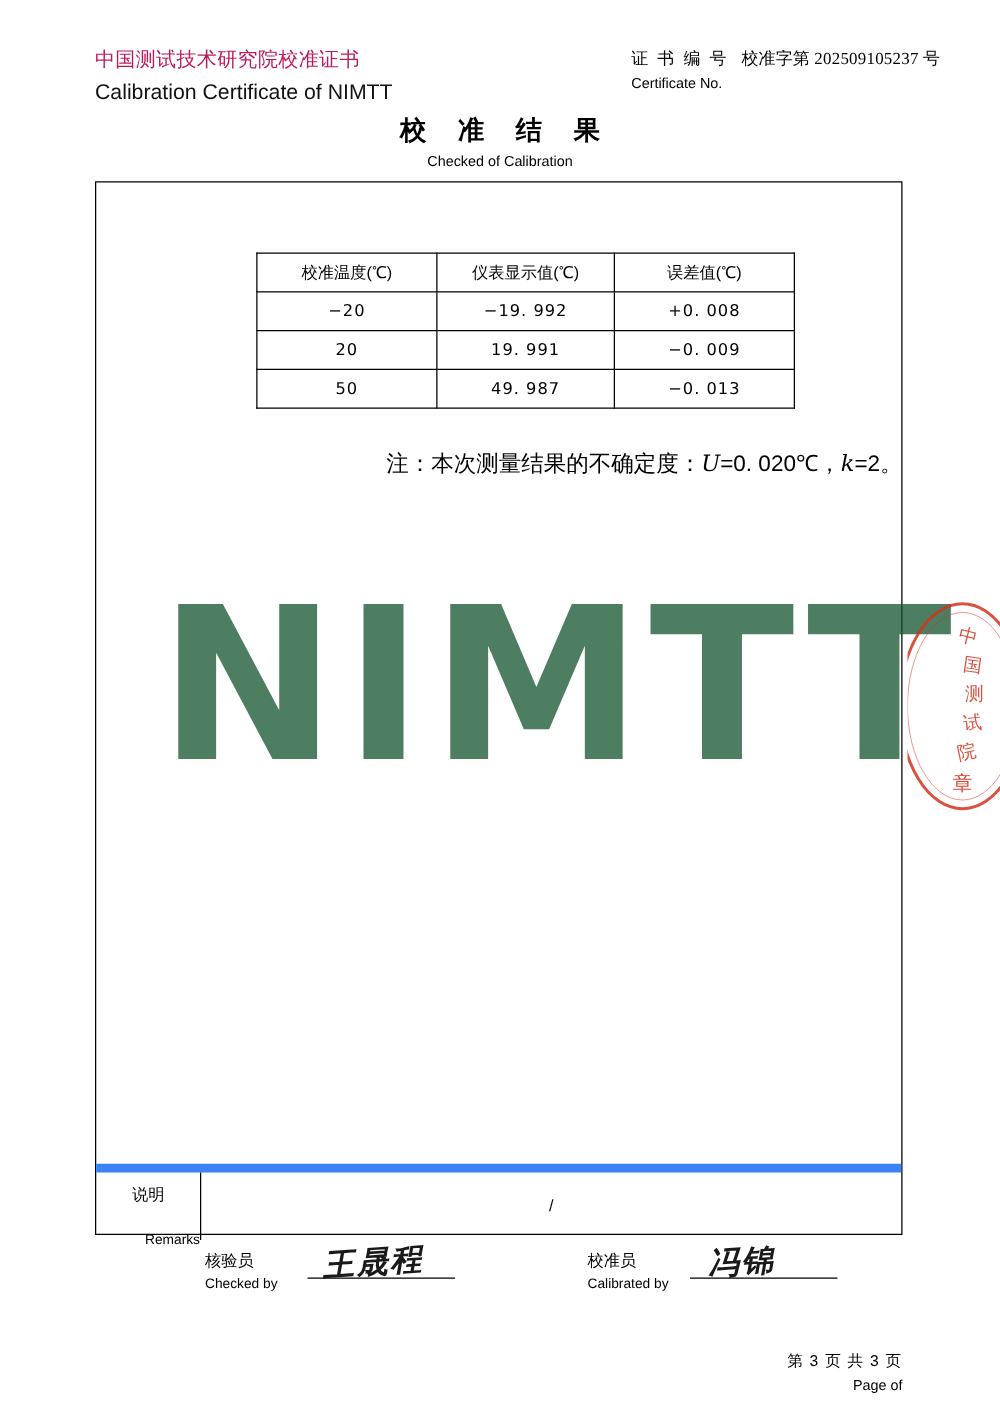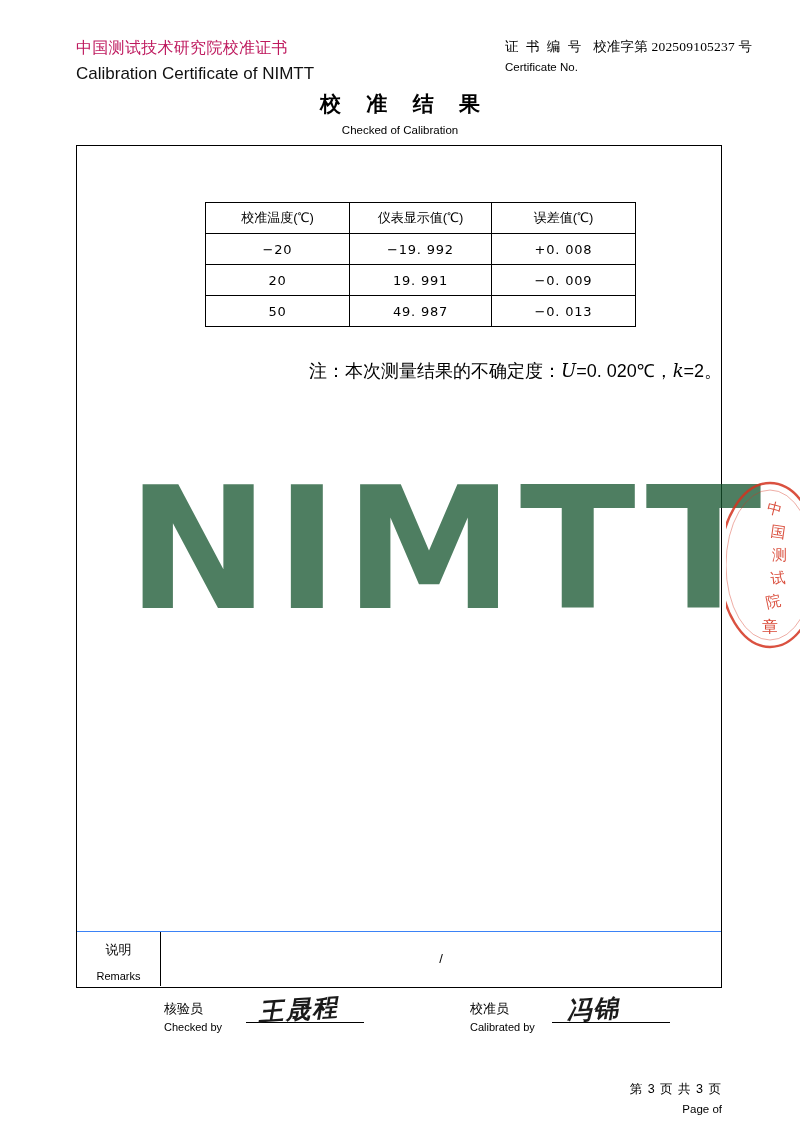--- a/index.html
+++ b/index.html
@@ -144,34 +144,34 @@
   }
   .note .it { font-style: italic; font-family: "DejaVu Serif", serif; }
 
   
   .remarks-row {
     position: absolute;
     left: 0;
     bottom: 0;
     width: 644px;
     height: 56px;
-    border-top: 1px solid #3b82f6;
+    border-top: 7px solid #3b82f6;
     box-sizing: border-box;
   }
   .remarks-label {
     position: absolute;
     left: 0; top: 0;
     width: 84px;
     height: 54px;
     border-right: 1px solid #000;
     box-sizing: border-box;
     text-align: center;
   }
   .remarks-label .cn { font-size: 13px; margin-top: 9px; }
-  .remarks-label .en { font-size: 11px; margin-top: 11px; }
+  .remarks-label .en { font-size: 11px; margin-top: 21px; text-align: right; }
   .remarks-value {
     position: absolute;
     left: 84px; top: 0;
     width: 560px;
     height: 54px;
     text-align: center;
     line-height: 54px;
     font-size: 13px;
   }
 

